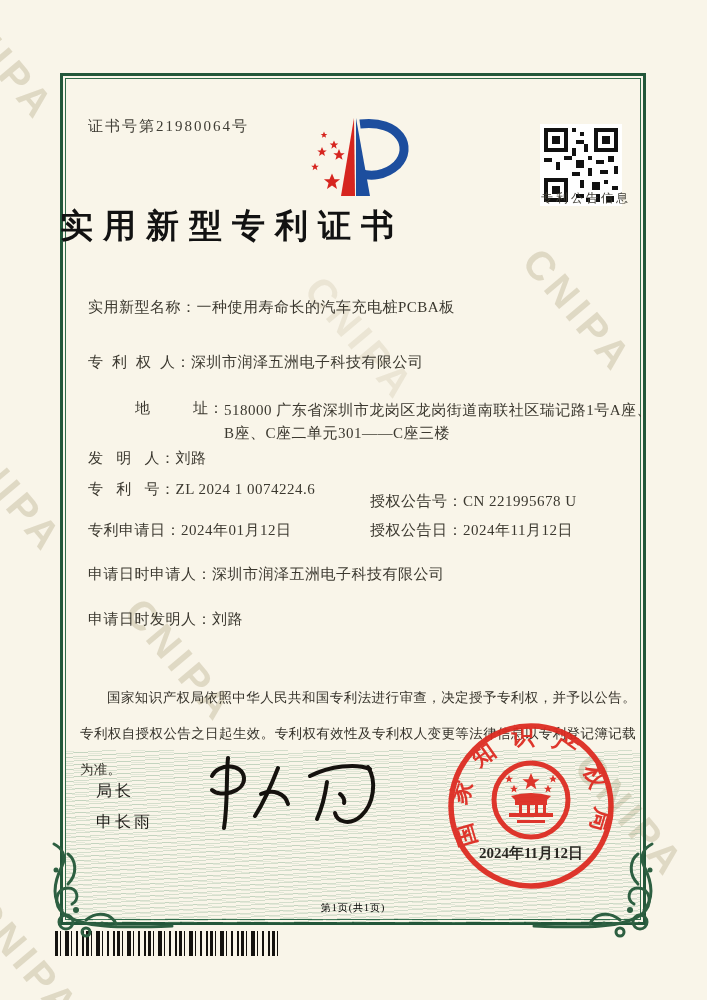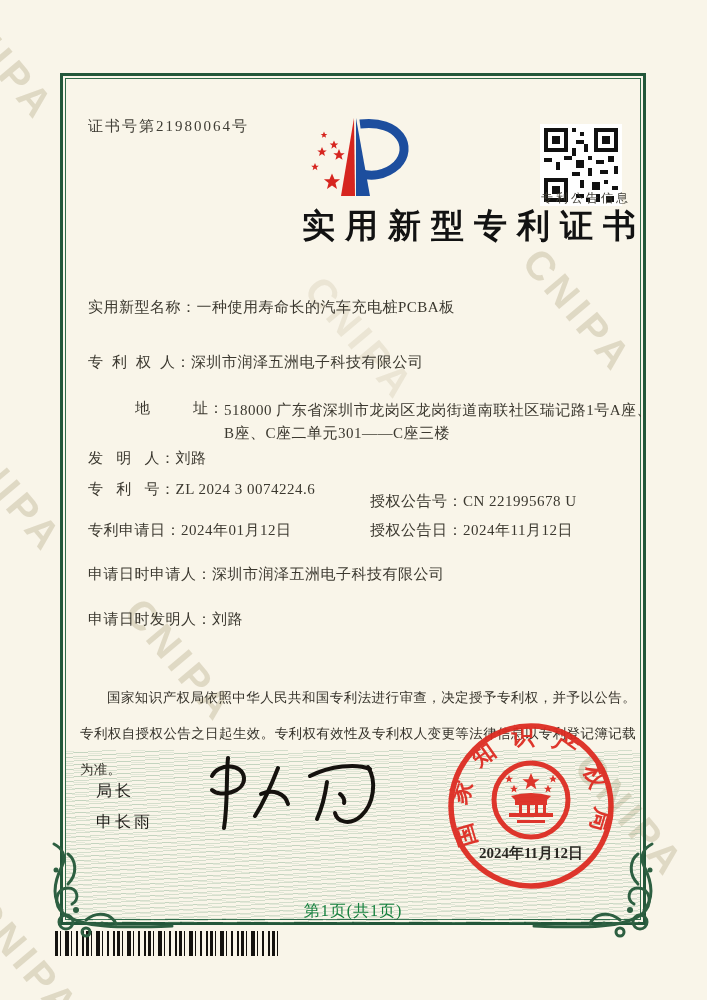--- a/index.html
+++ b/index.html
@@ -33,21 +33,21 @@
     position:absolute;left:88px;top:117px;z-index:2;
     font-size:15px;letter-spacing:2px;color:#3f3d35;
   }
   .logo{position:absolute;left:282px;top:110px;z-index:2;}
   .qr{position:absolute;left:540px;top:124px;z-index:2;background:#fff;}
   .qrcap{
     position:absolute;left:531px;top:190px;width:110px;z-index:2;text-align:center;
     font-size:12px;letter-spacing:3px;color:#3f3d35;
   }
   .title{
-    position:absolute;left:60px;top:204px;width:586px;z-index:2;text-align:right;
+    position:absolute;left:60px;top:204px;width:586px;z-index:2;text-align:left;
     font-size:33px;font-weight:bold;letter-spacing:10px;color:#121212;
   }
   .row{
     position:absolute;left:88px;z-index:2;
     font-size:15px;color:#3b382f;white-space:pre;letter-spacing:0.5px;
   }
   .row2{left:370px;}
   .addr{display:flex;}
   .addr .val{white-space:normal;width:435px;line-height:23px;}
   .statement{
@@ -57,21 +57,21 @@
   }
   .director{
     position:absolute;left:96px;z-index:3;
     font-family:Liberation Serif, serif;
     font-size:16px;letter-spacing:3px;color:#1c1a16;
   }
   .sig{position:absolute;left:198px;top:748px;z-index:3;}
   .seal{position:absolute;left:446px;top:715px;z-index:4;opacity:0.93;}
   .footer{
     position:absolute;left:60px;top:901px;width:586px;z-index:2;text-align:center;
-    font-size:16px;letter-spacing:1px;color:#15803d;
+    font-size:10px;letter-spacing:1px;color:#000000;
   }
   .barcode{
     position:absolute;left:55px;top:931px;width:226px;height:25px;z-index:2;
     background:repeating-linear-gradient(90deg,
       #14120f 0 3px, transparent 3px 5px,
       #14120f 5px 6px, transparent 6px 10px,
       #14120f 10px 14px, transparent 14px 16px,
       #14120f 16px 17px, transparent 17px 21px,
       #14120f 21px 23px, transparent 23px 27px,
       #14120f 27px 29px, transparent 29px 31px);
@@ -158,21 +158,21 @@
 <div class="title">实用新型专利证书</div>
 
 <div class="row" style="top:298px;"><span>实用新型名称：</span><span>一种使用寿命长的汽车充电桩PCBA板</span></div>
 
 <div class="row" style="top:353px;"><span>专  利  权  人：</span><span>深圳市润泽五洲电子科技有限公司</span></div>
 
 <div class="row addr" style="top:399px;margin-left:47px;"><span>地          址：</span><span class="val">518000 广东省深圳市龙岗区龙岗街道南联社区瑞记路1号A座、B座、C座二单元301——C座三楼</span></div>
 
 <div class="row" style="top:449px;text-align:right;"><span>发   明   人：</span><span>刘路</span></div>
 
-<div class="row" style="top:480px;"><span>专   利   号：</span><span>ZL 2024 3 0074224.6</span></div>
+<div class="row" style="top:480px;"><span>专   利   号：</span><span>ZL 2024 1 0074224.6</span></div>
 <div class="row row2" style="top:492px;"><span>授权公告号：</span><span>CN 221995678 U</span></div>
 
 <div class="row" style="top:521px;"><span>专利申请日：</span><span>2024年01月12日</span></div>
 <div class="row row2" style="top:521px;"><span>授权公告日：</span><span>2024年11月12日</span></div>
 
 <div class="row" style="top:565px;"><span>申请日时申请人：</span><span>深圳市润泽五洲电子科技有限公司</span></div>
 
 <div class="row" style="top:610px;"><span>申请日时发明人：</span><span>刘路</span></div>
 
 <p class="statement">国家知识产权局依照中华人民共和国专利法进行审查，决定授予专利权，并予以公告。专利权自授权公告之日起生效。专利权有效性及专利权人变更等法律信息以专利登记簿记载为准。</p>

